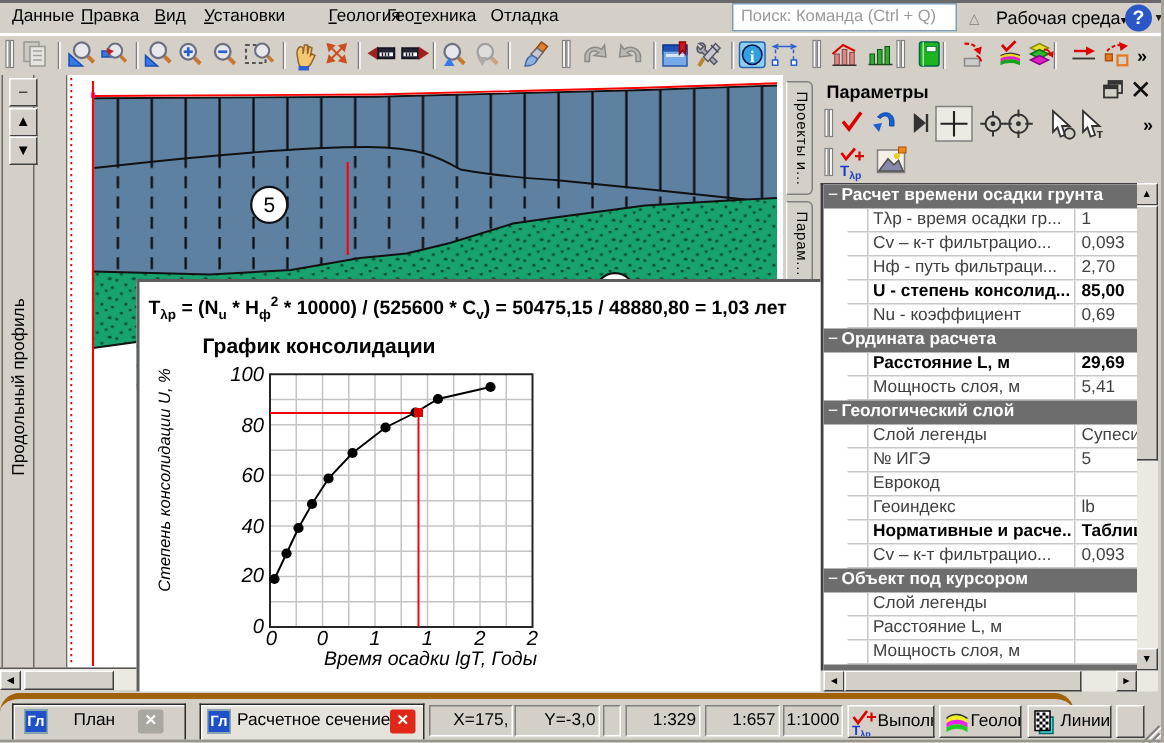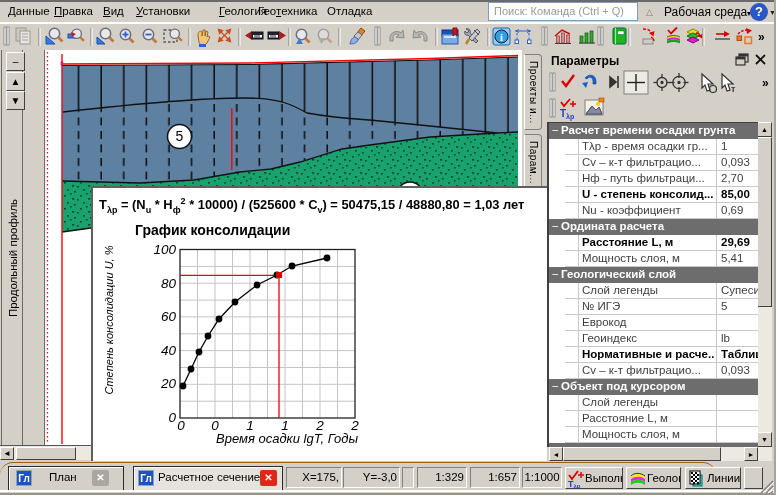--- a/index.html
+++ b/index.html
@@ -39,21 +39,21 @@
 .ghdr { position:relative; height:16px; background:#6d6d6d; color:#fff; font-weight:bold; line-height:15.5px; padding-left:12px; white-space:nowrap; overflow:hidden;}
 .ghdr:before { content:"−"; position:absolute; left:3px; top:0; font-weight:normal; }
 .grow { position:relative; height:16px; line-height:15.5px; border-bottom:1px solid #c8c8c8; white-space:nowrap; overflow:hidden; color:#404040;margin-left:16px;}
 .grow .lab { position:absolute; left:17px; top:0; width:132px; overflow:hidden; white-space:nowrap;}
 .grow .val { position:absolute; left:156px; top:0; width:53px; overflow:hidden; white-space:nowrap;}
 .grow .cell-line { position:absolute; left:151px; top:0; bottom:0; width:1px; background:#c8c8c8;}
 .grow .lline { position:absolute; left:13px; top:0; bottom:0; width:1px; background:#c8c8c8;}
 .hl { color:#000; font-weight:bold; }
 .sbtn { position:absolute; background:#d4d0c8; border-top:1px solid #fff; border-left:1px solid #fff; border-right:1px solid #404040; border-bottom:1px solid #404040; font-size:8px; text-align:center; color:#000;}
 
-#statusbar { left:0; top:462px; width:716px; height:29px; background:#d4d0c8; border-top:1px solid #a16207;border-radius:13px;}
+#statusbar { left:0; top:462px; width:716px; height:29px; background:#d4d0c8; border-top:4px solid #a16207;border-radius:13px;}
 .stab { position:absolute; top:3px; height:24px; background:#d4d0c8; border:1px solid #2a2a2a; border-bottom:none; box-shadow:inset 1px 1px 0 #fff; font-size:11.5px; }
 .sfield { position:absolute; top:4px; height:21px; border:1px solid #808080; border-bottom-color:#fff; border-right-color:#fff; font-size:11.5px; color:#000; text-align:right; padding-right:2px; line-height:19px;}
 .sbtnb { position:absolute; top:4px; height:22px; background:#d4d0c8; border:1px solid #fff; border-right-color:#404040; border-bottom-color:#404040; font-size:11.5px; line-height:20px; overflow:hidden; white-space:nowrap;}
 #grip { position:absolute; right:1px; bottom:1px; width:14px; height:14px; }
 </style>
 </head>
 <body>
 
 <div class="abs" style="left:0;top:0;width:776px;height:2px;background:#6a6a6a;"></div>
 <div class="abs" style="left:0;top:22px;width:776px;height:2px;background:#fff;"></div>

